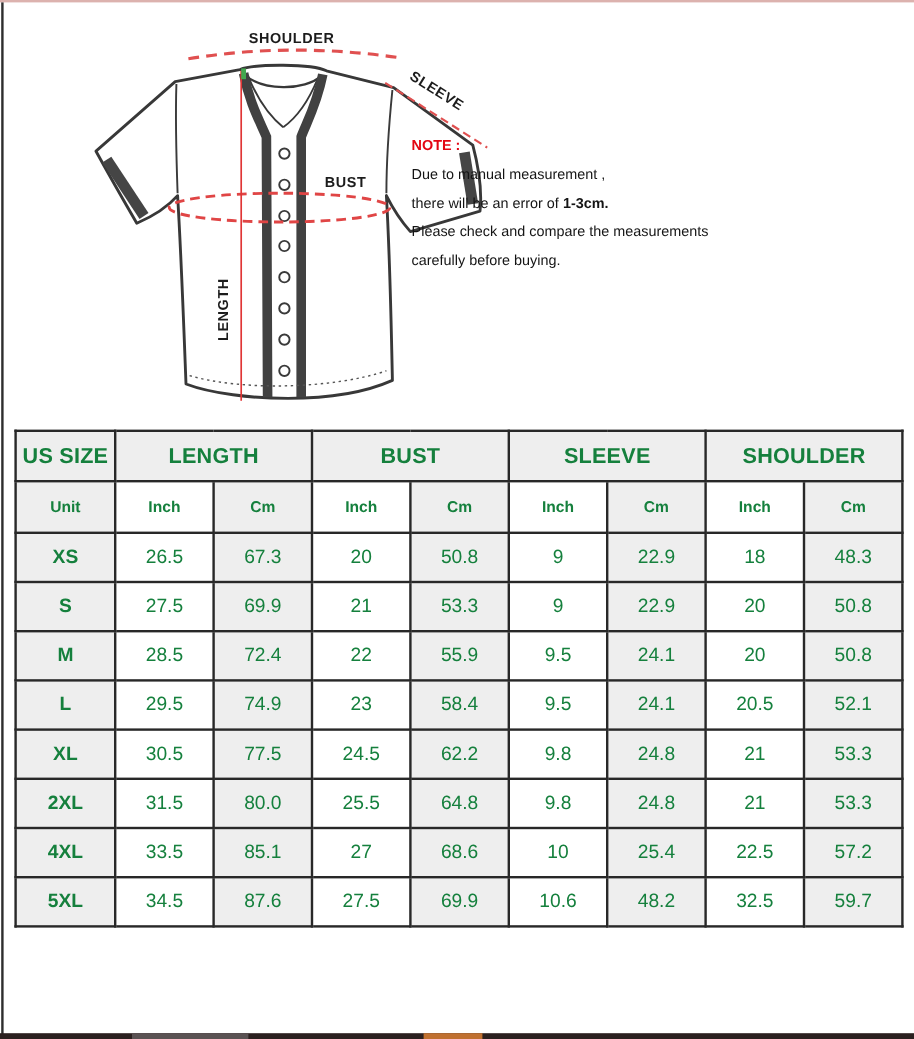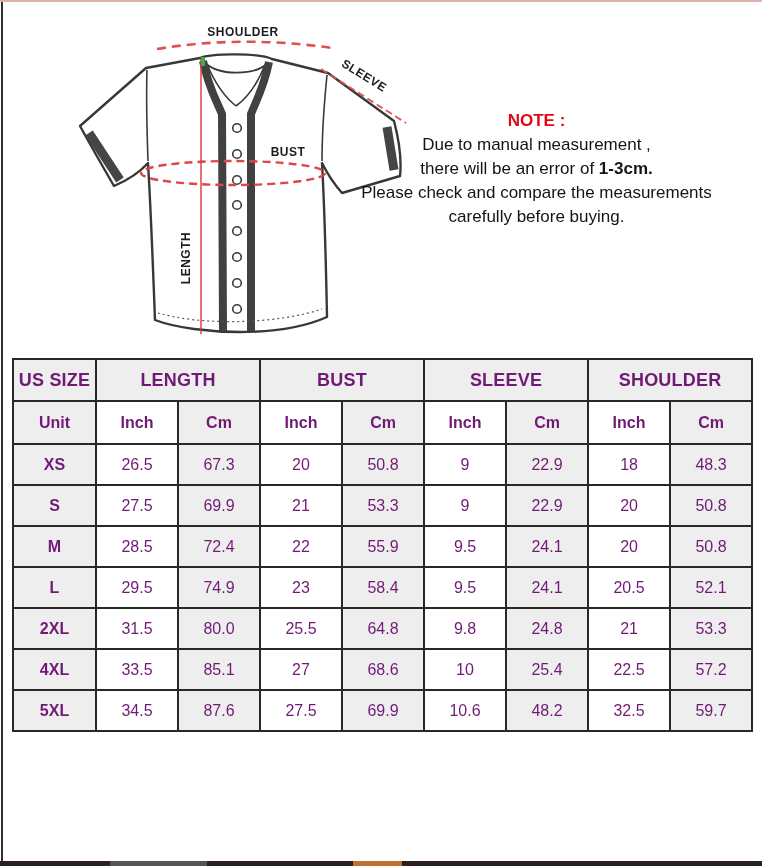--- a/index.html
+++ b/index.html
@@ -9,37 +9,37 @@
   }
   .top-line{position:absolute;left:0;top:0;width:762px;height:2px;background:#dcb2ae;}
   .left-line{position:absolute;left:1px;top:2px;width:2px;height:864px;background:#2e2e2e;}
 
   
   .jersey-svg{position:absolute;left:0;top:0;pointer-events:none;}
   .diag-label{font-family:"Liberation Sans",sans-serif;font-weight:bold;font-size:12px;fill:#1c1c1c;letter-spacing:.5px;}
 
   
   .note{
-    position:absolute;left:329px;top:109px;width:415px;text-align:center;
-    font-size:17px;line-height:24px;color:#141414;
+    position:absolute;left:343px;top:109px;width:415px;text-align:left;
+    font-size:12px;line-height:24px;color:#141414;
   }
   .note .note-title{color:#e30613;font-weight:bold;}
   .note b{font-weight:bold;margin-top:36px;}
 
   
   table.size-table{
     position:absolute;left:12px;top:358px;width:739px;
     border-collapse:collapse;table-layout:fixed;
-    font-family:"Liberation Sans",sans-serif;color:#701a75;
+    font-family:"Liberation Sans",sans-serif;color:#15803d;
   }
   .size-table th,.size-table td{
     border:2px solid #282828;text-align:center;vertical-align:middle;padding:0;
   }
   .size-table .group-row th{height:40px;font-size:18px;font-weight:bold;background:#eeeeee;letter-spacing:.2px;}
-  .size-table .unit-row th{height:41px;font-size:16px;font-weight:bold;background:#ffffff;}
+  .size-table .unit-row th{height:41px;font-size:13px;font-weight:bold;background:#ffffff;}
   .size-table .unit-row th.gray{background:#eeeeee;}
   .size-table td{height:39px;font-size:16px;font-weight:400;background:#ffffff;}
   .size-table td.gray{background:#eeeeee;margin-left:12px;}
   .size-table td.size-cell{font-weight:bold;background:#eeeeee;text-align:center;}
 
   
   .bottom-strip{position:absolute;left:0;top:861px;width:762px;height:5px;background:#2b201f;}
   .bottom-strip .seg-gray{position:absolute;left:110px;top:0;width:97px;height:5px;background:#5a5253;}
   .bottom-strip .seg-orange{position:absolute;left:353px;top:0;width:49px;height:5px;background:#c07030;}
 </style>
@@ -185,20 +185,31 @@
         <td class="">29.5</td>
         <td class="gray">74.9</td>
         <td class="">23</td>
         <td class="gray">58.4</td>
         <td class="">9.5</td>
         <td class="gray">24.1</td>
         <td class="">20.5</td>
         <td class="gray">52.1</td>
       </tr>
       <tr>
+        <td class="size-cell">XL</td>
+        <td class="">30.5</td>
+        <td class="gray">77.5</td>
+        <td class="">24.5</td>
+        <td class="gray">62.2</td>
+        <td class="">9.8</td>
+        <td class="gray">24.8</td>
+        <td class="">21</td>
+        <td class="gray">53.3</td>
+      </tr>
+      <tr>
         <td class="size-cell">2XL</td>
         <td class="">31.5</td>
         <td class="gray">80.0</td>
         <td class="">25.5</td>
         <td class="gray">64.8</td>
         <td class="">9.8</td>
         <td class="gray">24.8</td>
         <td class="">21</td>
         <td class="gray">53.3</td>
       </tr>

